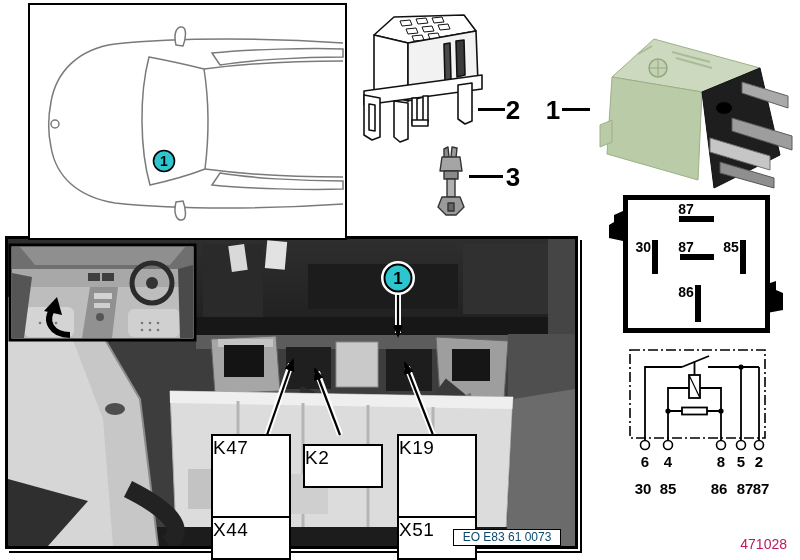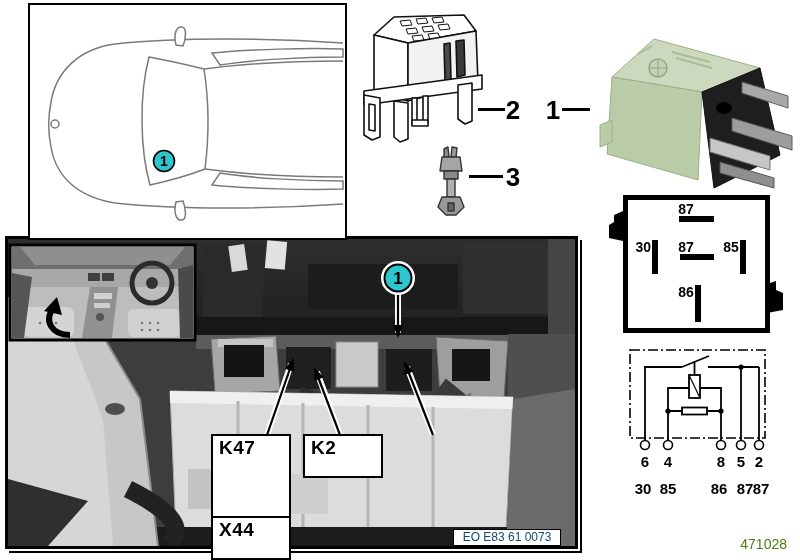--- a/index.html
+++ b/index.html
@@ -13,26 +13,26 @@
   .leader{position:absolute;height:3px;background:#000;}
   
   .pin-box{left:623px;top:195px;width:147px;height:138px;border:5px solid #000;
            box-sizing:border-box;background:#fff;}
   .pnum{position:absolute;font-weight:700;font-size:14px;line-height:15px;}
   .pbar{position:absolute;background:#000;}
   
   .photo{left:5px;top:236px;width:567px;height:307px;border:3px solid #000;background:#3d3d3d;
          z-index:1;box-shadow:2px 2px 0 #fff,4px 4px 0 #000;}
   .relay-tag{position:absolute;width:76px;background:#fff;border:2px solid #000;z-index:3;}
-  .relay-tag .row{height:40px;line-height:24px;padding-left:6px;font-weight:700;font-size:19px;
+  .relay-tag .row{height:40px;line-height:24px;font-weight:400;font-size:19px;
                   letter-spacing:0.5px;}
   .relay-tag .row.bottom{border-top:2px solid #000;margin-top:40px;}
   .stamp{position:absolute;left:445px;top:290px;width:106px;height:15px;background:#fff;
          border:1px solid #000;font-size:12px;line-height:15px;text-align:center;z-index:3;color:#0c4a6e;}
-  .drawing-number{left:677px;top:536px;width:110px;text-align:right;font-size:14px;color:#4d7c0f;}
+  .drawing-number{left:677px;top:536px;width:110px;text-align:right;font-size:14px;color:#be185d;}
   svg{display:block;}
 </style>
 </head>
 <body>
 
 <div id="stage">
 
   <div class="abs car-box">
     <svg width="315" height="233" viewBox="0 0 315 233">
       <g stroke="#7a7a7a" stroke-width="1.5" fill="none">
@@ -289,22 +289,26 @@
         <circle cx="390" cy="39" r="15.5" fill="none" stroke="#fff" stroke-width="3"></circle>
         <circle cx="390" cy="39" r="13.5" stroke="#000" stroke-width="2" fill="#2EC6CE"></circle>
         <text x="390" y="45" text-anchor="middle" font-size="17" font-weight="700">1</text>
       </g>
     </svg>
 
     <div class="relay-tag" style="left:203px;top:195px;">
       <div class="row">K47</div>
       <div class="row bottom">X44</div>
     </div>
-    <div class="relay-tag" style="left:295px;top:195px;">
+    <div class="relay-tag" style="left:295px;top:205px;">
       <div class="row">K2</div>
     </div>
+    <div class="relay-tag" style="left:389px;top:195px;">
+      <div class="row">K19</div>
+      <div class="row bottom">X51</div>
+    </div>
 
     <div class="stamp">EO E83 61 0073</div>
   </div>
 
   <div class="abs drawing-number">471028</div>
 
 </div>
 
 </body></html>

